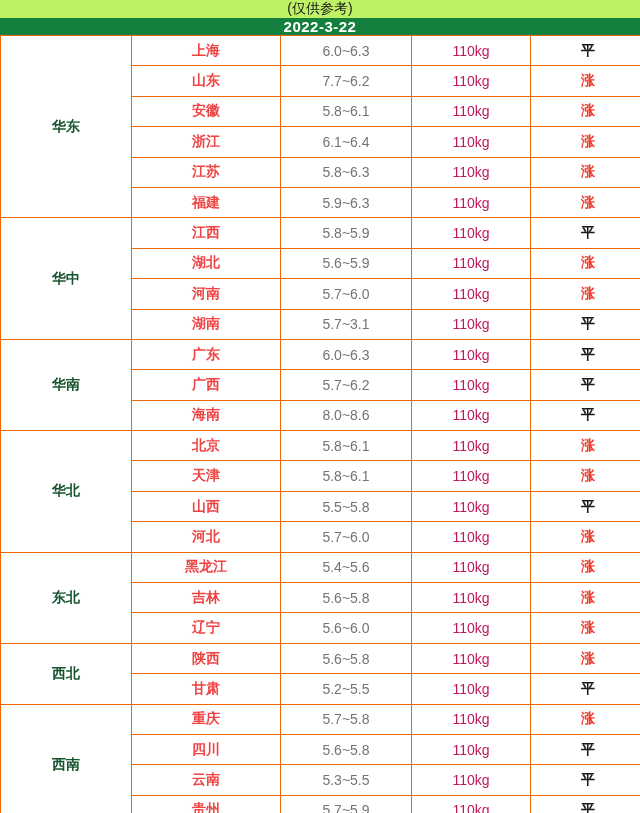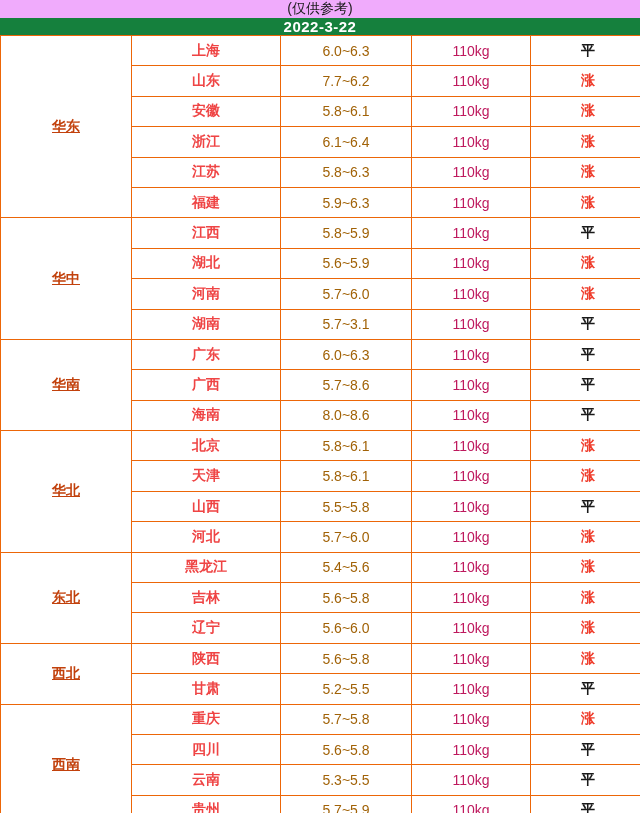--- a/index.html
+++ b/index.html
@@ -22,21 +22,21 @@
     background: #ffffff;
   }
   .title-row {
     height: 33px;
     display: flex;
     align-items: center;
     justify-content: center;
     font-size: 14px;
     color: #1a1a1a;
     font-weight: 400;
-    background: #f0abfc;
+    background: #bef264;
   }
   .date-row {
     height: 29px;
     display: flex;
     align-items: center;
     justify-content: center;
     background: #15803d;
     color: #ffffff;
     font-size: 15px;
     font-weight: 700;
@@ -54,32 +54,31 @@
     vertical-align: middle;
     font-size: 14px;
     padding: 0;
     height: 29.4px;
     background: #ffffff;
   }
   td.region {
     width: 130px;
     font-weight: 700;
     font-size: 15px;
-    color: #c2410c;
-    text-decoration: underline;
+    color: #14532d;
   }
   td.province {
     width: 148px;
     font-weight: 700;
     color: #ef4444;
     font-size: 14px;
   }
   td.price {
     width: 130px;
-    color: #a16207;
+    color: #737373;
     font-size: 13.5px;
   }
   td.weight {
     width: 118px;
     color: #be185d;
     font-size: 13px;
   }
   td.trend {
     width: 114px;
     font-size: 14px;
@@ -160,21 +159,21 @@
         </tr>
         <tr>
           <td class="region" rowspan="3">华南</td>
           <td class="province">广东</td>
           <td class="price">6.0~6.3</td>
           <td class="weight">110kg</td>
           <td class="trend trend-flat">平</td>
         </tr>
         <tr>
           <td class="province">广西</td>
-          <td class="price">5.7~8.6</td>
+          <td class="price">5.7~6.2</td>
           <td class="weight">110kg</td>
           <td class="trend trend-flat">平</td>
         </tr>
         <tr>
           <td class="province">海南</td>
           <td class="price">8.0~8.6</td>
           <td class="weight">110kg</td>
           <td class="trend trend-flat">平</td>
         </tr>
         <tr>

